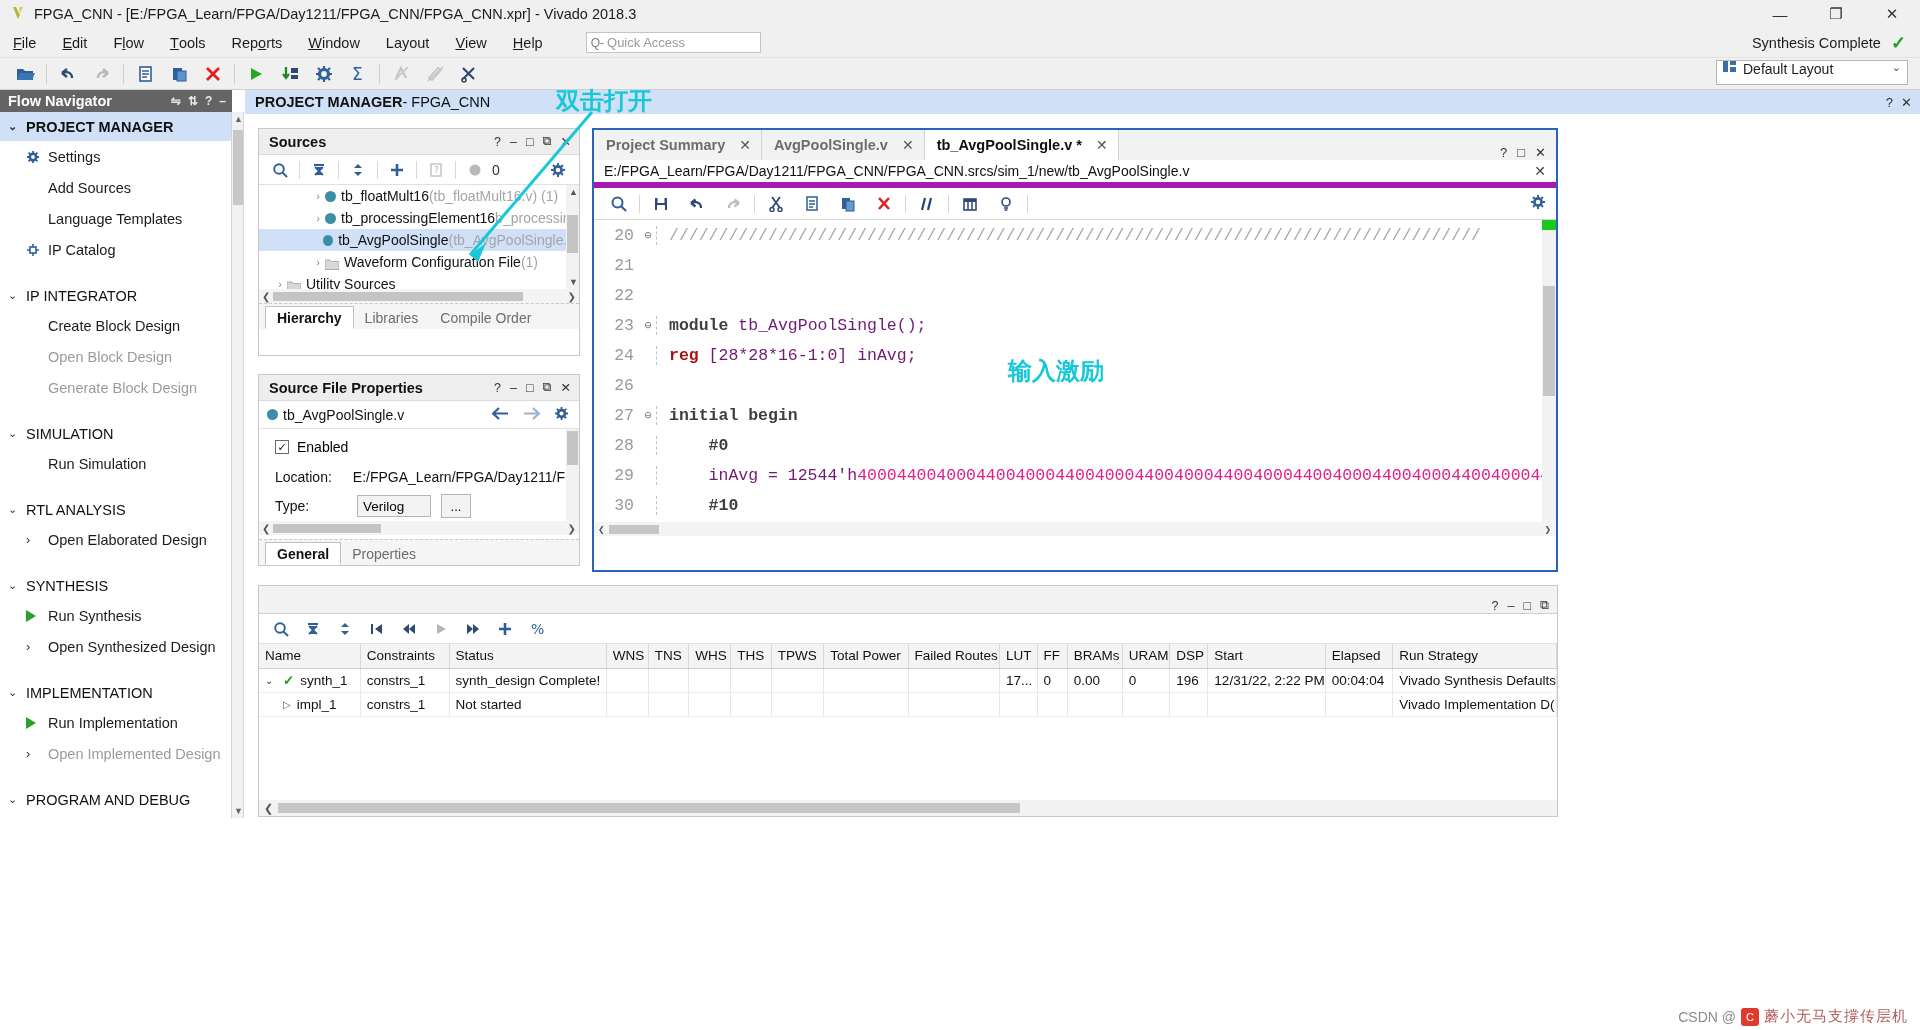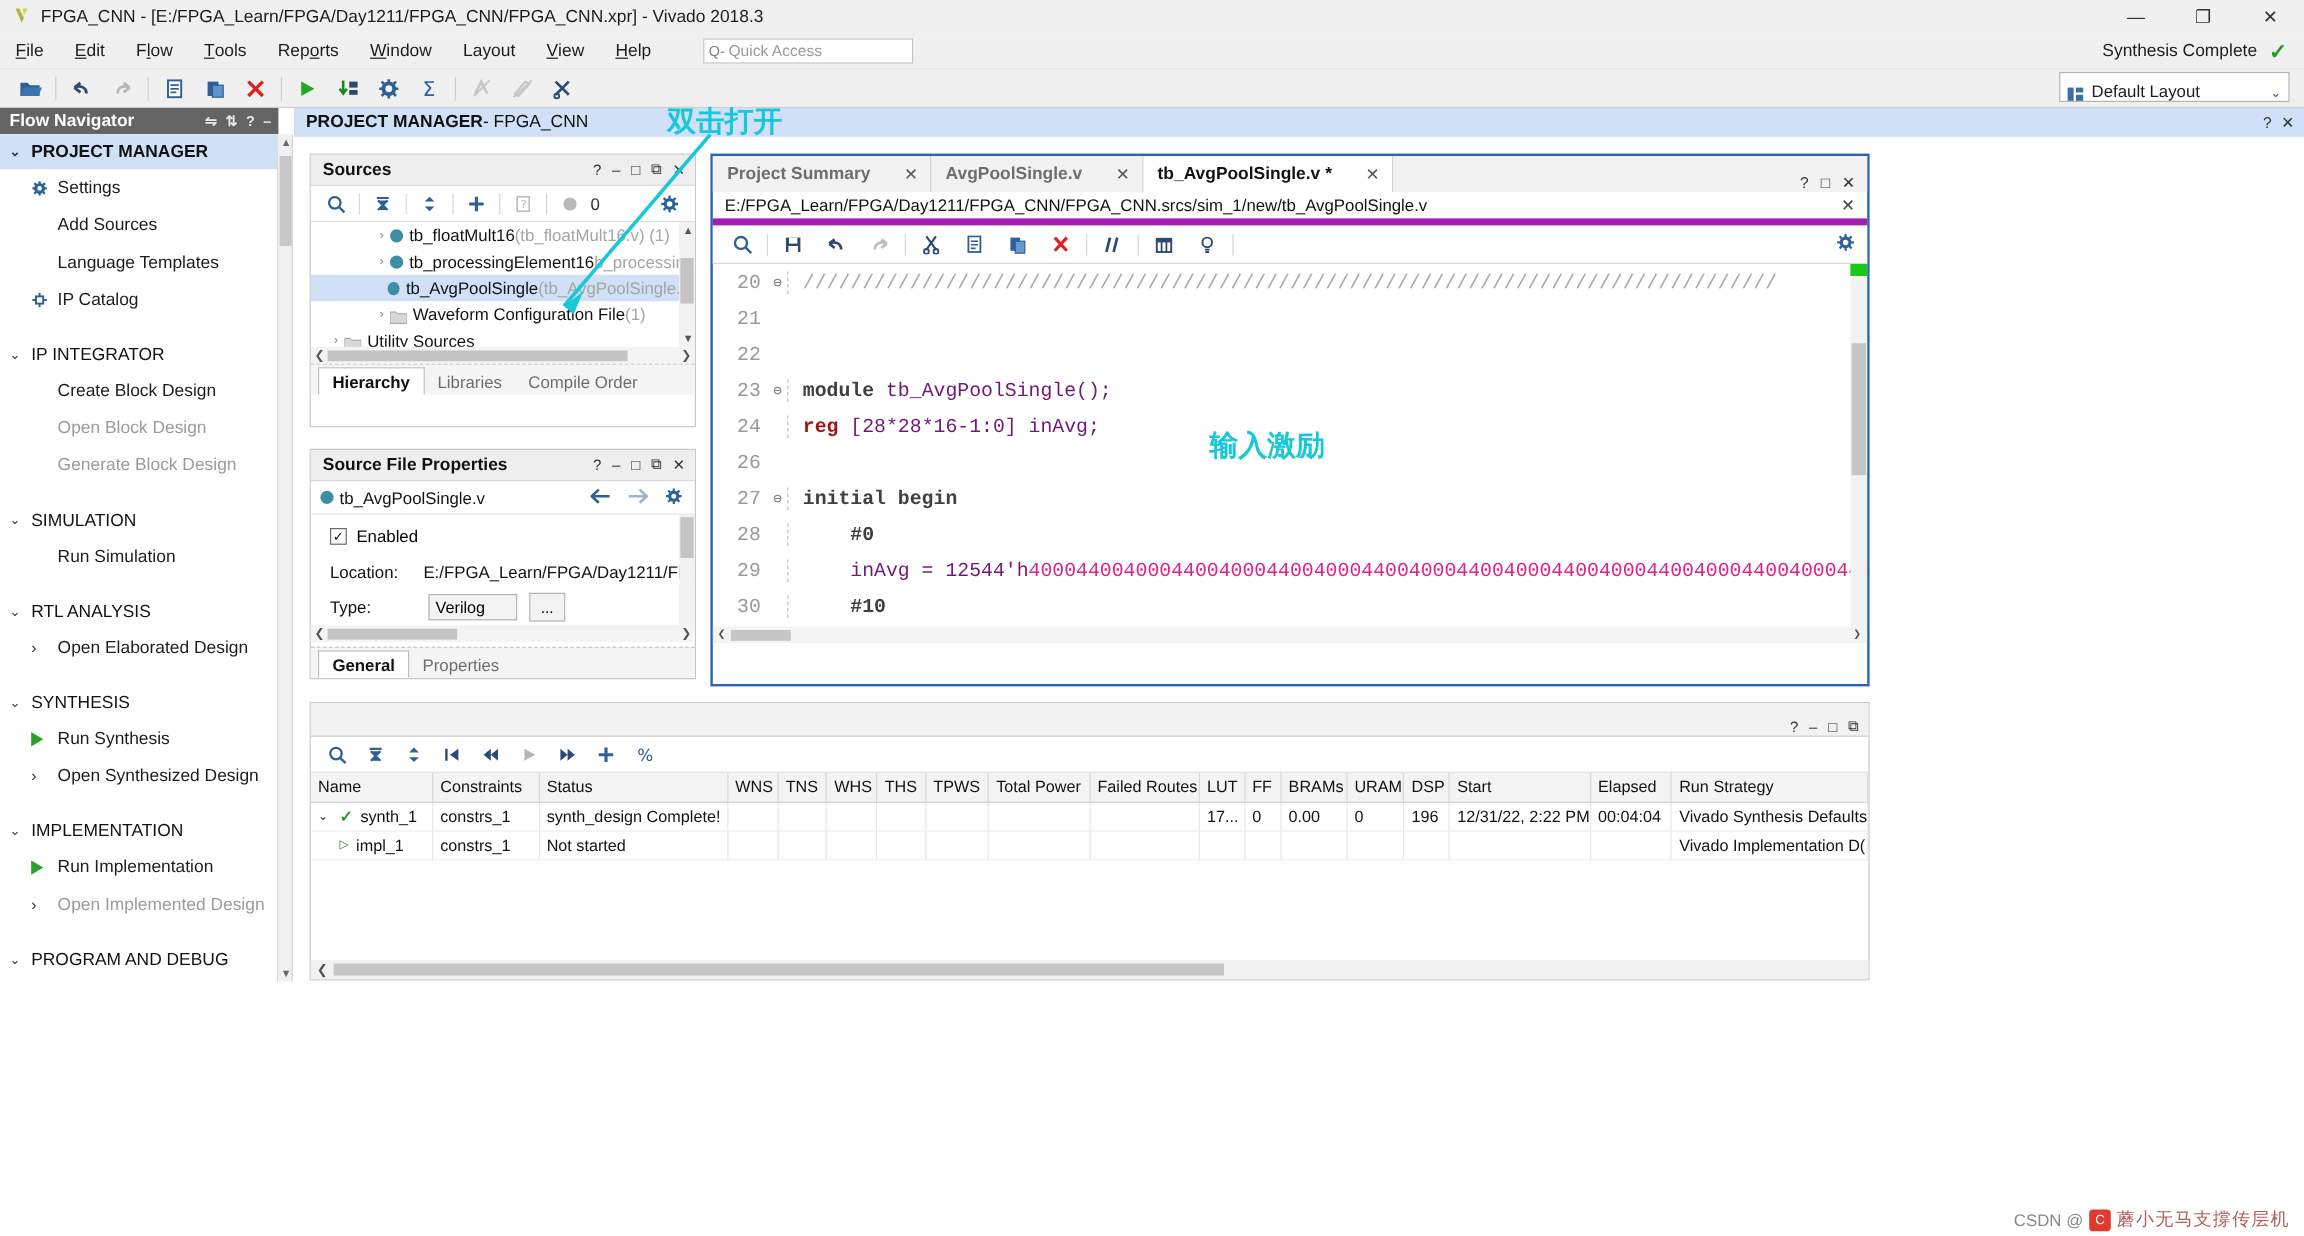--- a/index.html
+++ b/index.html
@@ -61,21 +61,21 @@
     background: #f0f0f0; display: flex; align-items: center;
     border-bottom: 1px solid #d0d0d0;
   }
   .tb-btn {
     width: 34px; height: 30px; display: flex; align-items: center; justify-content: center;
   }
   .tb-sep { width: 1px; height: 20px; background: #cfcfcf; margin: 0 4px; }
   .layout-select {
     position: absolute; right: 12px; top: 60px;
     width: 192px; height: 25px; border: 1px solid #b5b5b5; background: #fff;
-    display: flex; align-items: flex-end; padding: 0 6px;
+    display: flex; align-items: flex-start; padding: 0 6px;
     font-size: 14px; color: #1c1c1c;
   }
   .layout-select .caret { margin-left: auto; color: #4a4a8a; font-size: 11px; }
   .layout-ico {
     width: 13px; height: 11px; margin-right: 7px; position: relative;
   }
   .layout-ico i {
     position:absolute; background:#3a6ea5; display:block;
   }
 
@@ -202,21 +202,21 @@
   .sfp-vscroll .thumb { position:absolute; left:1px; top:2px; width:11px; height:34px; background:#c4c4c4;}
 
   
   #editor-panel {
     position:absolute; left: 592px; top: 128px; width: 966px; height: 444px;
     border: 2px solid #2a64b4; background: #fff;
   }
   .ed-tabs { height: 30px; display:flex; align-items:flex-end; background:#f2f2f2; }
   .ed-tab {
     height: 30px; display:flex; align-items:center; padding: 0 10px 0 12px;
-    font-size: 14.5px; color: #6d6d6d; font-weight: bold; gap: 28px;
+    font-size: 14.5px; color: #6d6d6d; font-weight: bold; gap: 14px;
     border-right: 1px solid #d2d2d2;
   }
   .ed-tab.active { background:#fff; color:#111; }
   .ed-tab .x { font-size: 14px; color:#555; font-weight: normal; }
   .ed-path {
     height: 28px; display:flex; align-items:center; padding-left: 10px;
     font-size: 14px; color:#111; border-bottom:6px solid #a21caf;
   }
   .ed-path .x { margin-left:auto; padding-right:10px; color:#444; font-size:14px;}
   .ed-toolbar {

